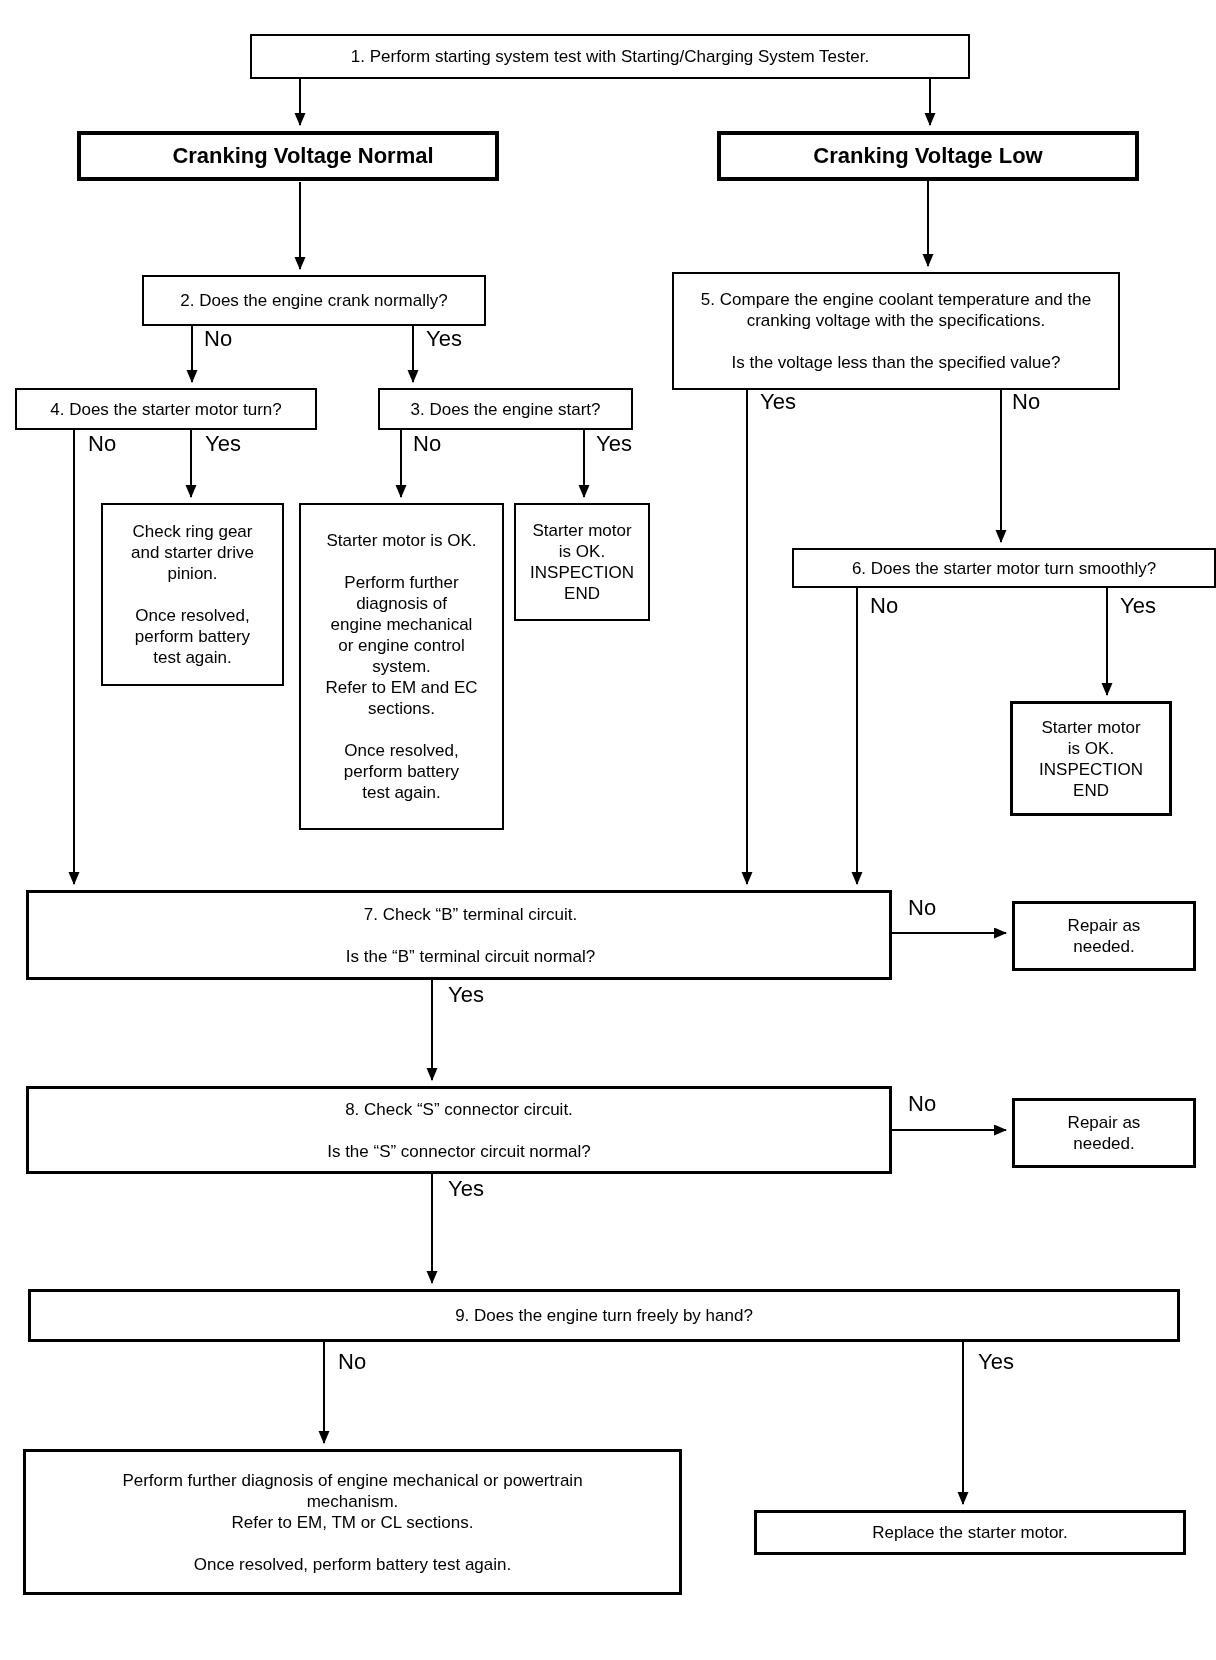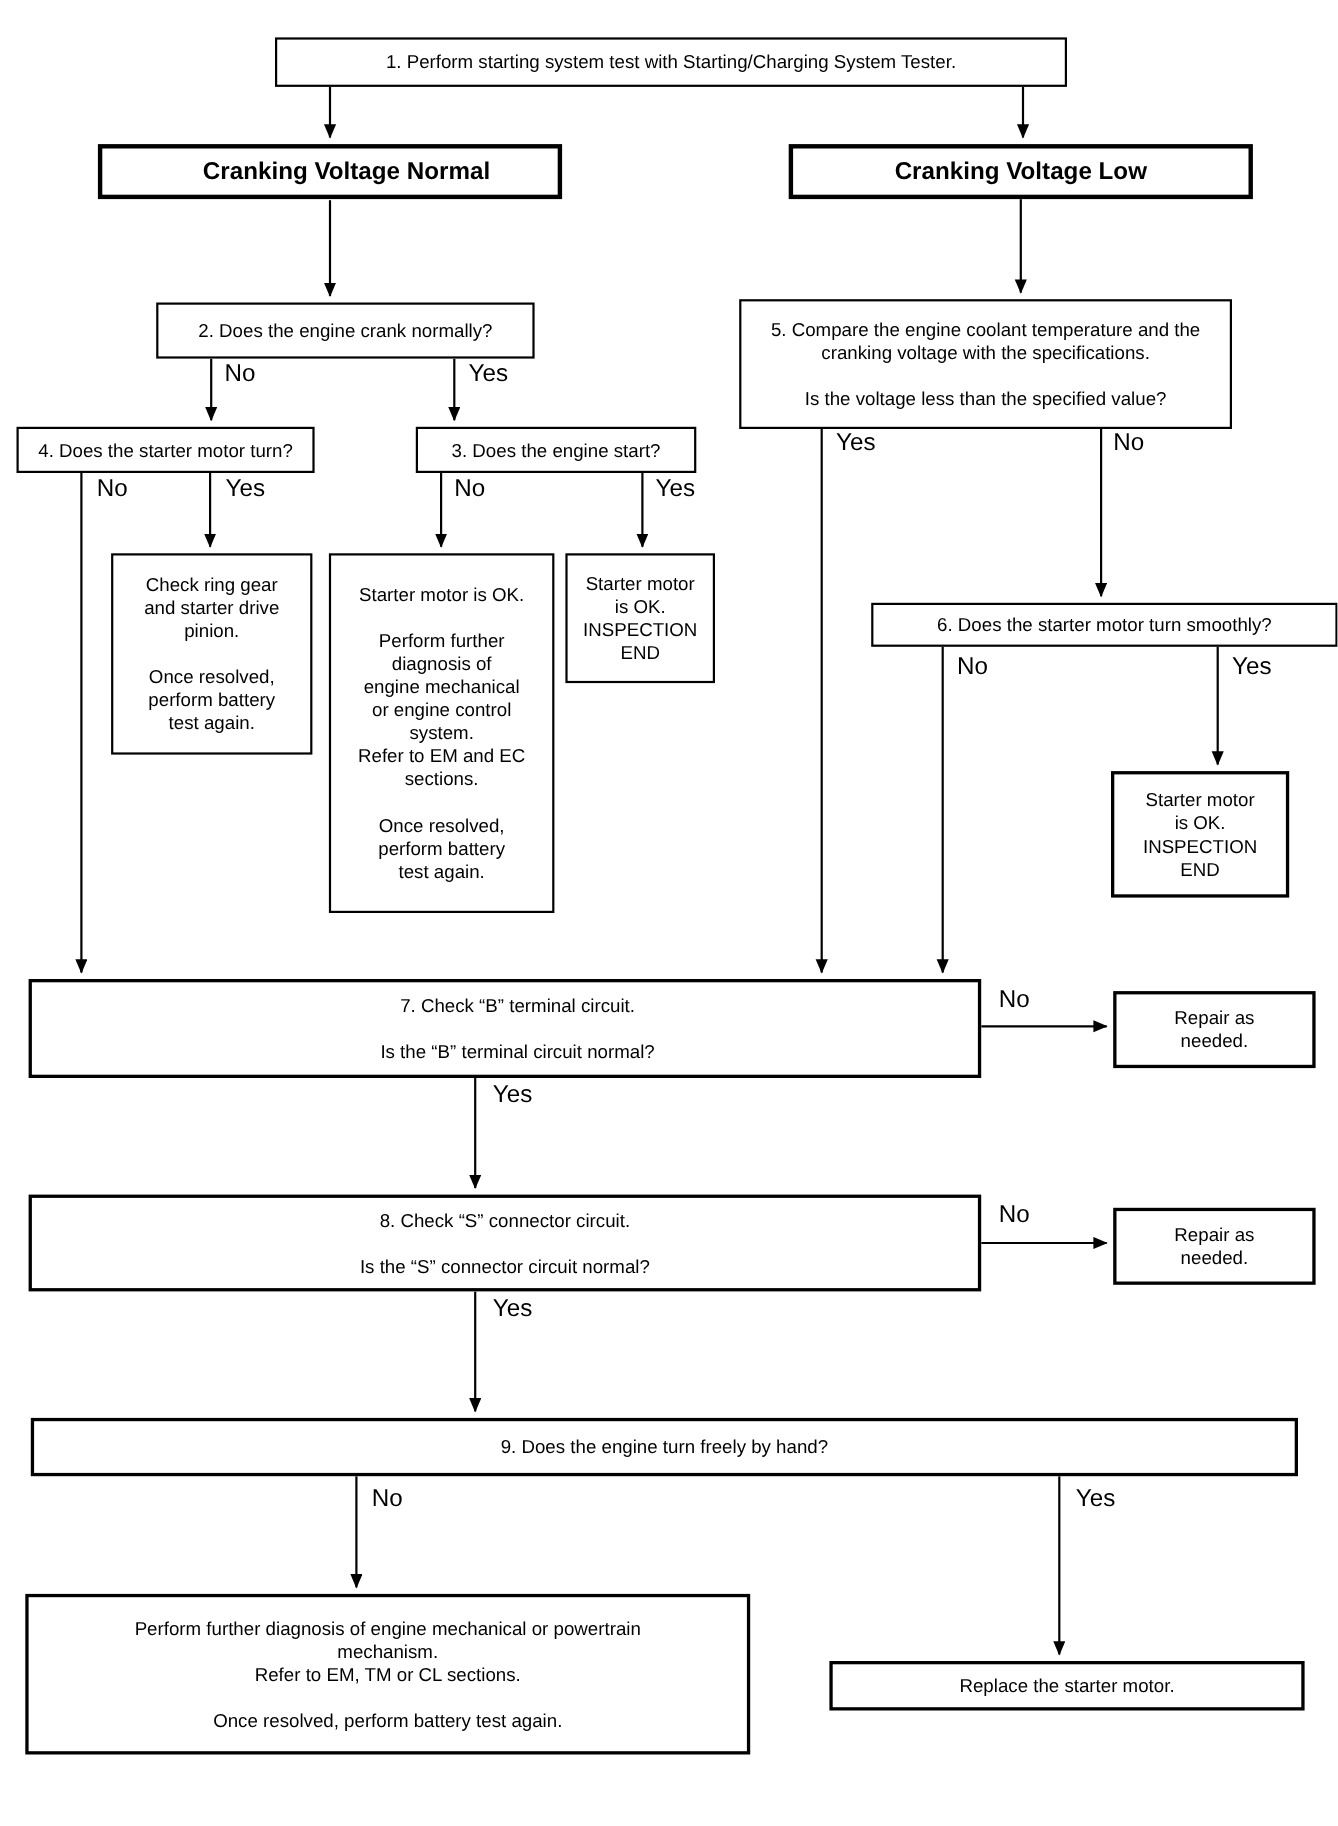--- a/index.html
+++ b/index.html
@@ -63,27 +63,27 @@
     <line x1="892" y1="933" x2="1006" y2="933" marker-end="url(#arrow)"></line>
     <line x1="432" y1="980" x2="432" y2="1080" marker-end="url(#arrow)"></line>
     <line x1="892" y1="1130" x2="1006" y2="1130" marker-end="url(#arrow)"></line>
     <line x1="432" y1="1174" x2="432" y2="1283" marker-end="url(#arrow)"></line>
     <line x1="324" y1="1342" x2="324" y2="1443" marker-end="url(#arrow)"></line>
     <line x1="963" y1="1342" x2="963" y2="1504" marker-end="url(#arrow)"></line>
   </svg>
 
   <div class="node" style="left:238px;top:34px;width:720px;height:45px;margin-left:12px;">1. Perform starting system test with Starting/Charging System Tester.</div>
 
-  <div class="node header" style="left:89px;top:131px;width:422px;height:50px;padding-left:30px;">Cranking Voltage Normal</div>
+  <div class="node header" style="left:77px;top:131px;width:422px;height:50px;padding-left:30px;">Cranking Voltage Normal</div>
 
   <div class="node header" style="left:717px;top:131px;width:422px;height:50px;">Cranking Voltage Low</div>
 
   <div class="node" style="left:142px;top:275px;width:344px;height:51px;">2. Does the engine crank normally?</div>
 
-  <div class="node" style="left:15px;top:388px;width:271px;height:42px;">4. Does the starter motor turn?</div>
+  <div class="node" style="left:15px;top:388px;width:302px;height:42px;">4. Does the starter motor turn?</div>
 
   <div class="node" style="left:357px;top:388px;width:255px;height:42px;margin-left:21px;">3. Does the engine start?</div>
 
   <div class="node" style="left:101px;top:503px;width:183px;height:183px;">Check ring gear
 and starter drive
 pinion.
 
 Once resolved,
 perform battery
 test again.</div>

